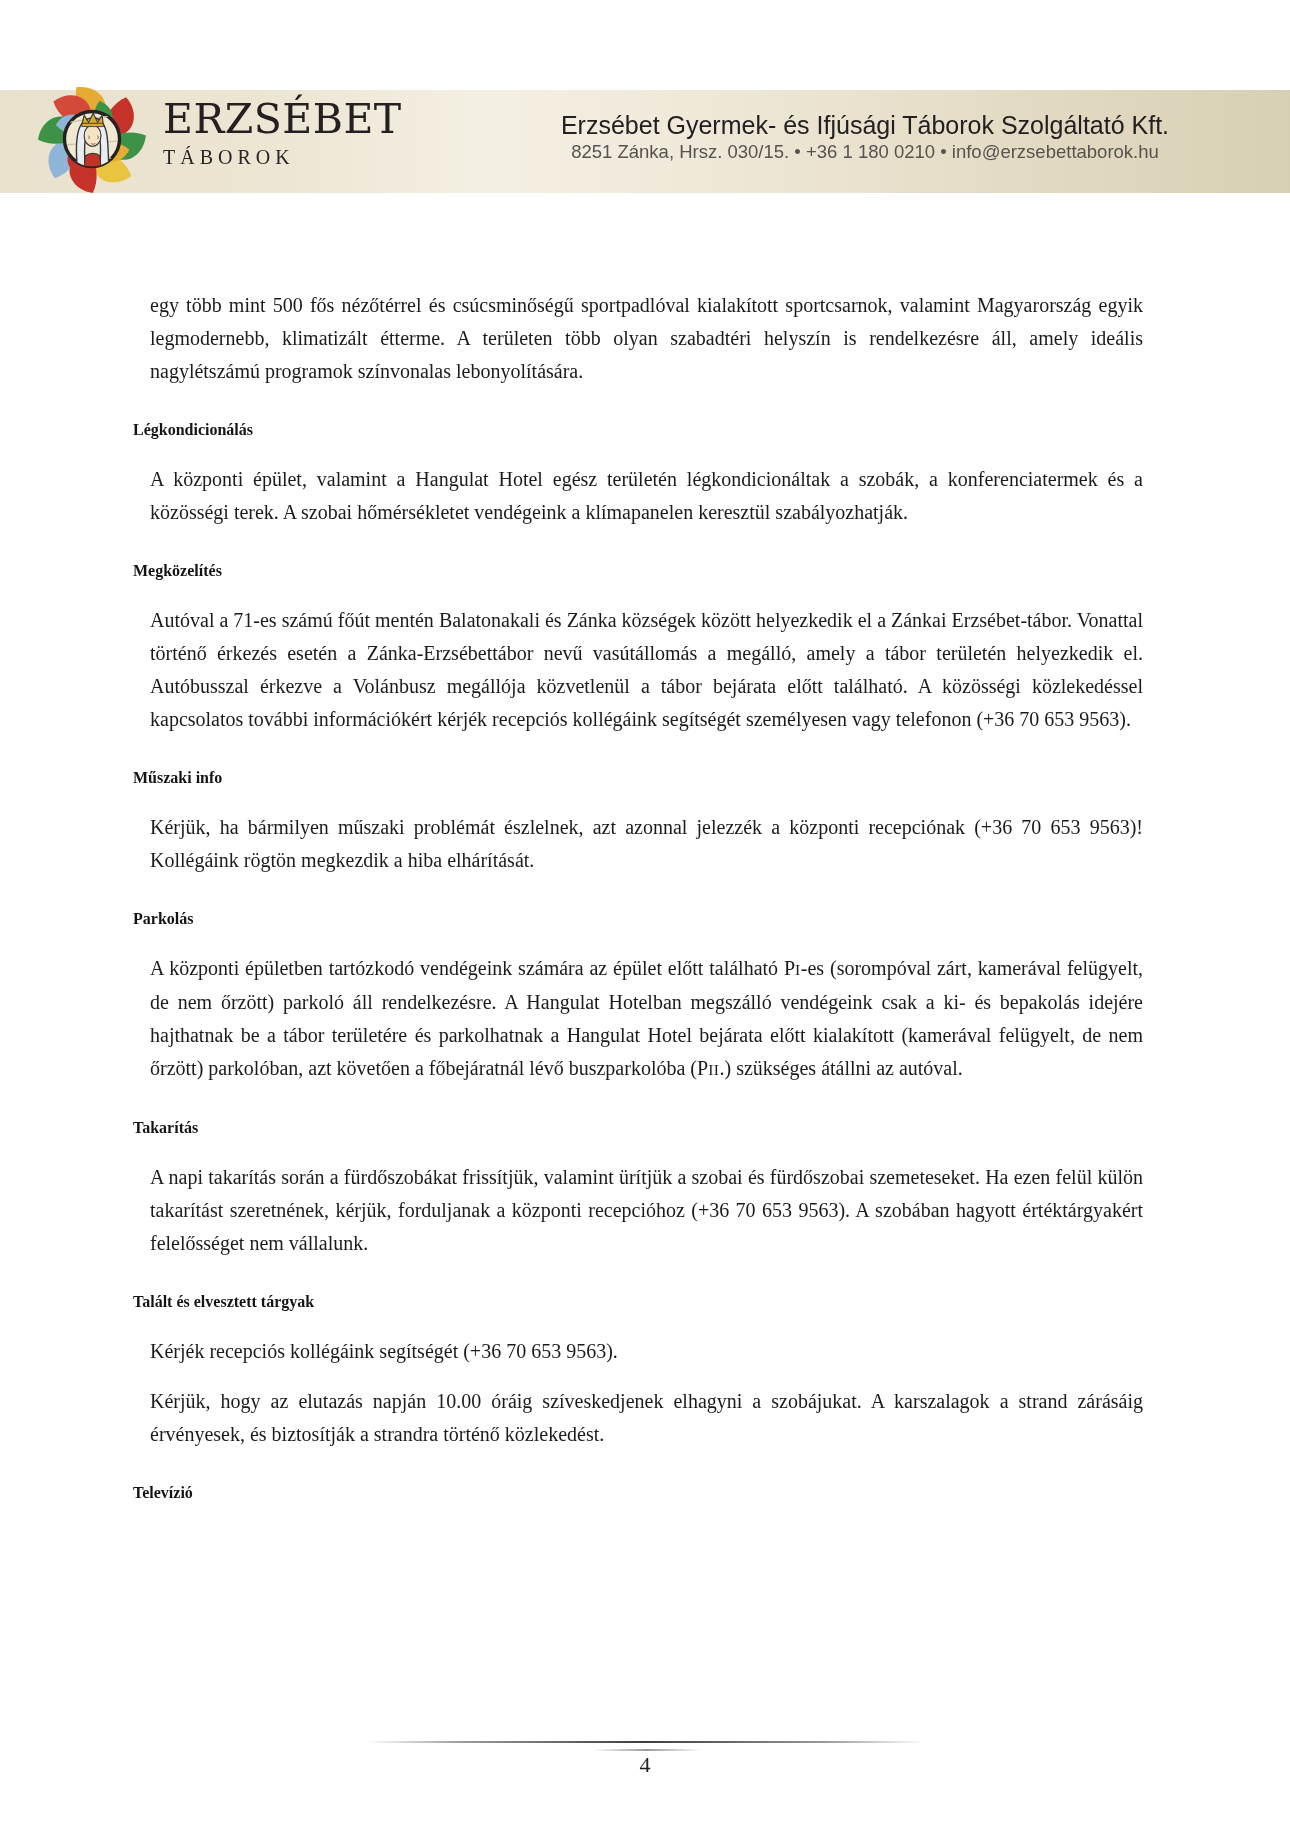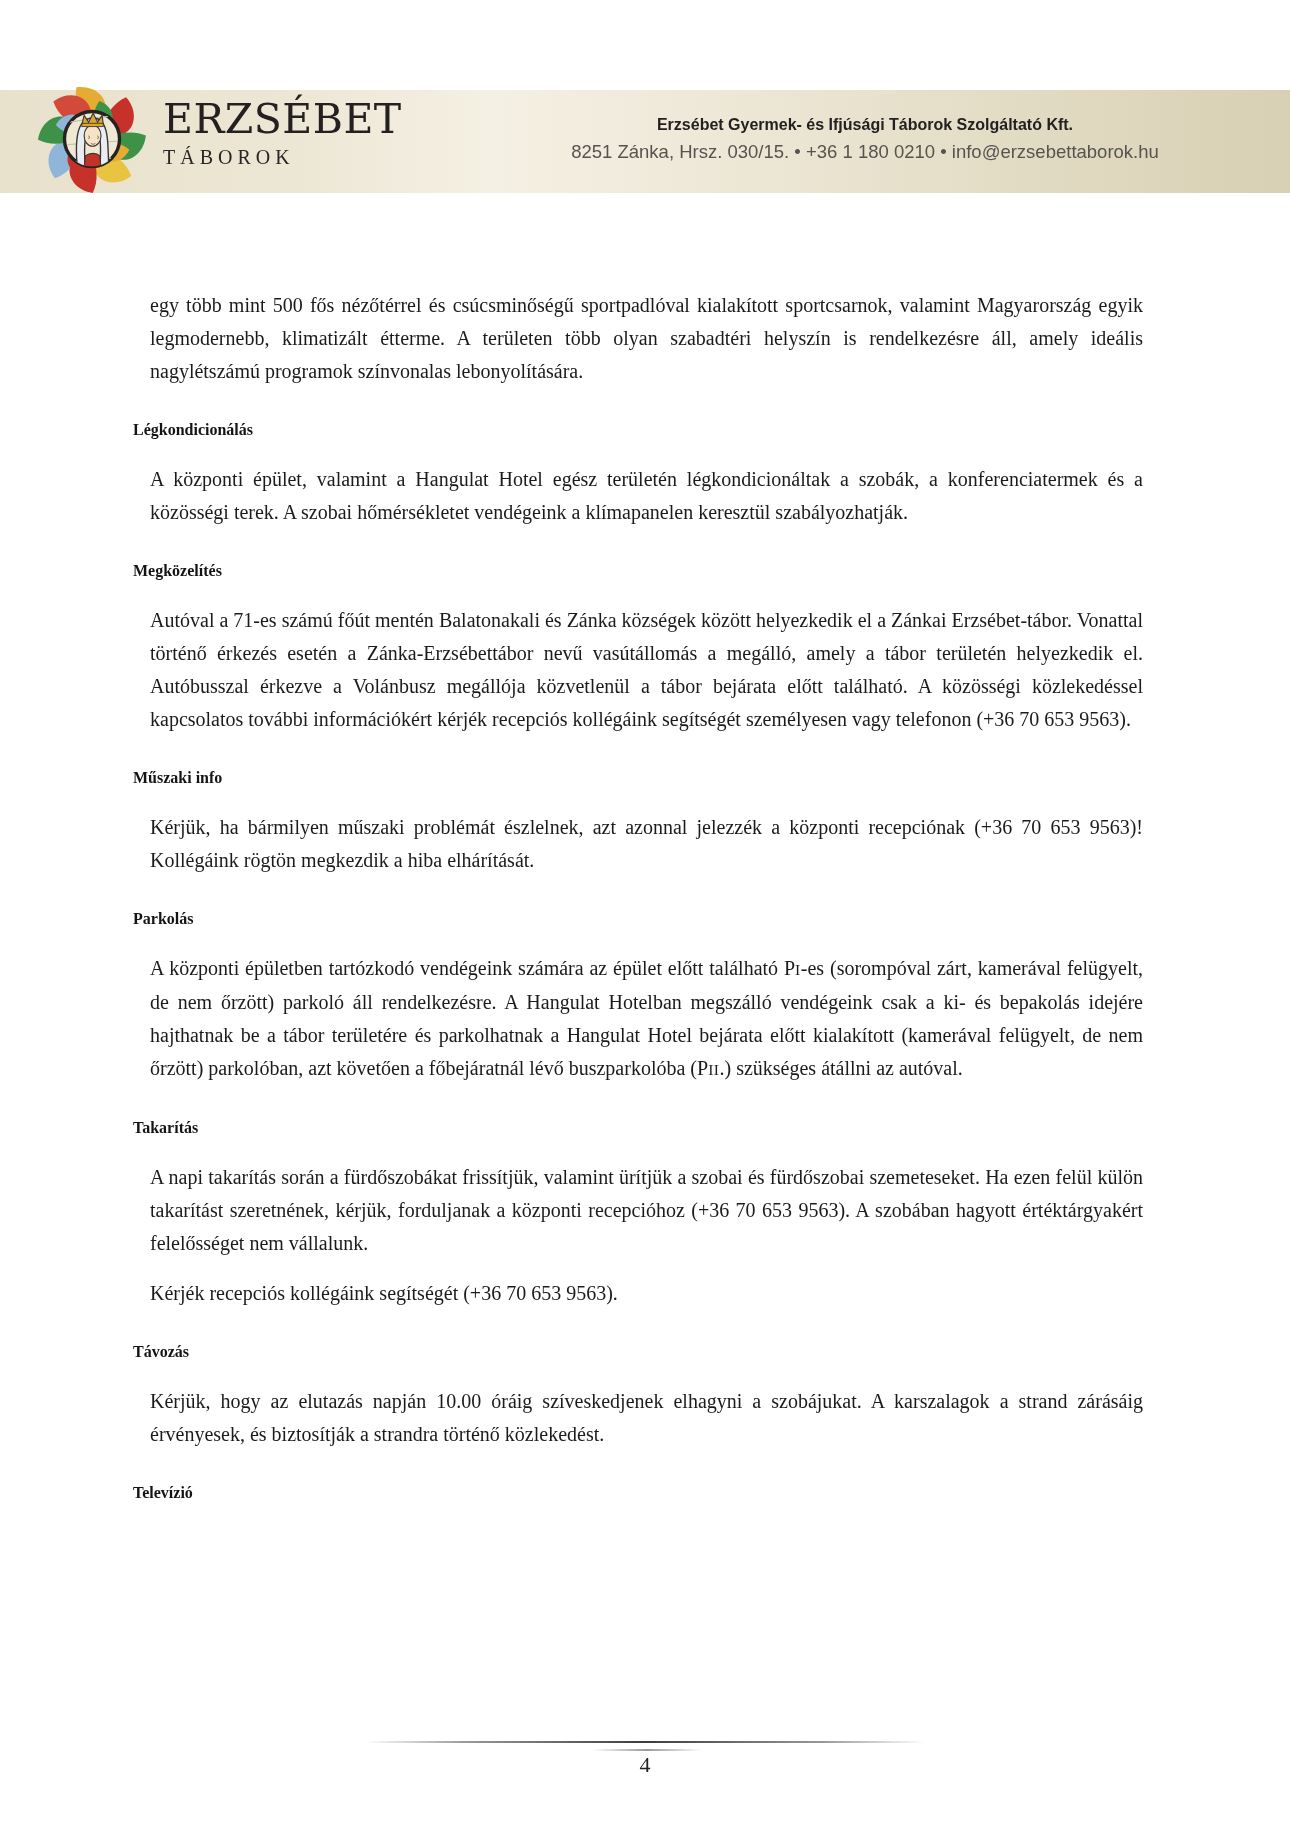--- a/index.html
+++ b/index.html
@@ -14,21 +14,21 @@
   }
   .logo-wrap{position:absolute;left:33px;top:63px;width:118px;height:152px;}
   .brand{position:absolute;left:163px;top:98px;color:#242021;}
   .brand .l1{
     font-family:"DejaVu Serif",serif;font-weight:normal;font-size:41px;line-height:42px;letter-spacing:0.5px;
   }
   .brand .l2{
     font-family:Liberation Serif, serif;font-weight:400;font-size:20px;line-height:34px;letter-spacing:5px;color:#2a2627;
   }
   .company{position:absolute;left:560px;top:112px;width:610px;text-align:center;font-family:"Liberation Sans",sans-serif;}
-  .company .name{font-weight:bold;font-size:16px;line-height:26px;color:#232021;}
+  .company .name{font-weight:normal;font-size:25px;line-height:26px;color:#232021;}
   .company .contact{font-size:18.5px;line-height:24px;color:#565350;margin-top:2px;}
   
   .doc{position:absolute;left:133px;top:272px;width:1027px;}
   .doc p{margin:17px;font-size:20px;line-height:33px;text-align:justify;}
   .doc h3{margin:29px 0 20px 0;font-size:16px;line-height:26px;font-weight:bold;color:#141414;}
   .doc .sc{font-size:0.78em;letter-spacing:0.5px;}
   
   .footer-line{
     position:absolute;left:365px;top:1741px;width:560px;height:2px;
     background:linear-gradient(90deg,rgba(60,60,60,0) 0%,rgba(70,70,70,.55) 18%,#3c3c3c 50%,rgba(70,70,70,.55) 82%,rgba(60,60,60,0) 100%);
@@ -107,21 +107,21 @@
     <h3>Légkondicionálás</h3>
     <p><span>A központi épület, valamint a Hangulat Hotel egész területén légkondicionáltak a szobák, a konferenciatermek és a közösségi terek. A szobai hőmérsékletet vendégeink a klímapanelen keresztül szabályozhatják.</span></p>
     <h3>Megközelítés</h3>
     <p><span>Autóval a 71-es számú főút mentén Balatonakali és Zánka községek között helyezkedik el a Zánkai Erzsébet-tábor. Vonattal történő érkezés esetén a Zánka-Erzsébettábor nevű vasútállomás a megálló, amely a tábor területén helyezkedik el. Autóbusszal érkezve a Volánbusz megállója közvetlenül a tábor bejárata előtt található. A közösségi közlekedéssel kapcsolatos további információkért kérjék recepciós kollégáink segítségét személyesen vagy telefonon (+36 70 653 9563).</span></p>
     <h3>Műszaki info</h3>
     <p><span>Kérjük, ha bármilyen műszaki problémát észlelnek, azt azonnal jelezzék a központi recepciónak (+36 70 653 9563)! Kollégáink rögtön megkezdik a hiba elhárítását.</span></p>
     <h3>Parkolás</h3>
     <p><span>A központi épületben tartózkodó vendégeink számára az épület előtt található P</span><span class="sc">I</span><span>-es (sorompóval zárt, kamerával felügyelt, de nem őrzött) parkoló áll rendelkezésre. A Hangulat Hotelban megszálló vendégeink csak a ki- és bepakolás idejére hajthatnak be a tábor területére és parkolhatnak a Hangulat Hotel bejárata előtt kialakított (kamerával felügyelt, de nem őrzött) parkolóban, azt követően a főbejáratnál lévő buszparkolóba (P</span><span class="sc">II</span><span>.) szükséges átállni az autóval.</span></p>
     <h3>Takarítás</h3>
     <p><span>A napi takarítás során a fürdőszobákat frissítjük, valamint ürítjük a szobai és fürdőszobai szemeteseket. Ha ezen felül külön takarítást szeretnének, kérjük, forduljanak a központi recepcióhoz (+36 70 653 9563). A szobában hagyott értéktárgyakért felelősséget nem vállalunk.</span></p>
+    <h3>Talált és elvesztett tárgyak</h3>
     <p><span>Kérjék recepciós kollégáink segítségét (+36 70 653 9563).</span></p>
-    <h3>Távozás</h3>
     <p><span>Kérjük, hogy az elutazás napján 10.00 óráig szíveskedjenek elhagyni a szobájukat. A karszalagok a strand zárásáig érvényesek, és biztosítják a strandra történő közlekedést.</span></p>
     <h3>Televízió</h3>
   </main>
 
 <div class="footer-line"></div>
 <div class="footer-line2"></div>
 <div class="page-num">4</div>
 
 </body></html>

